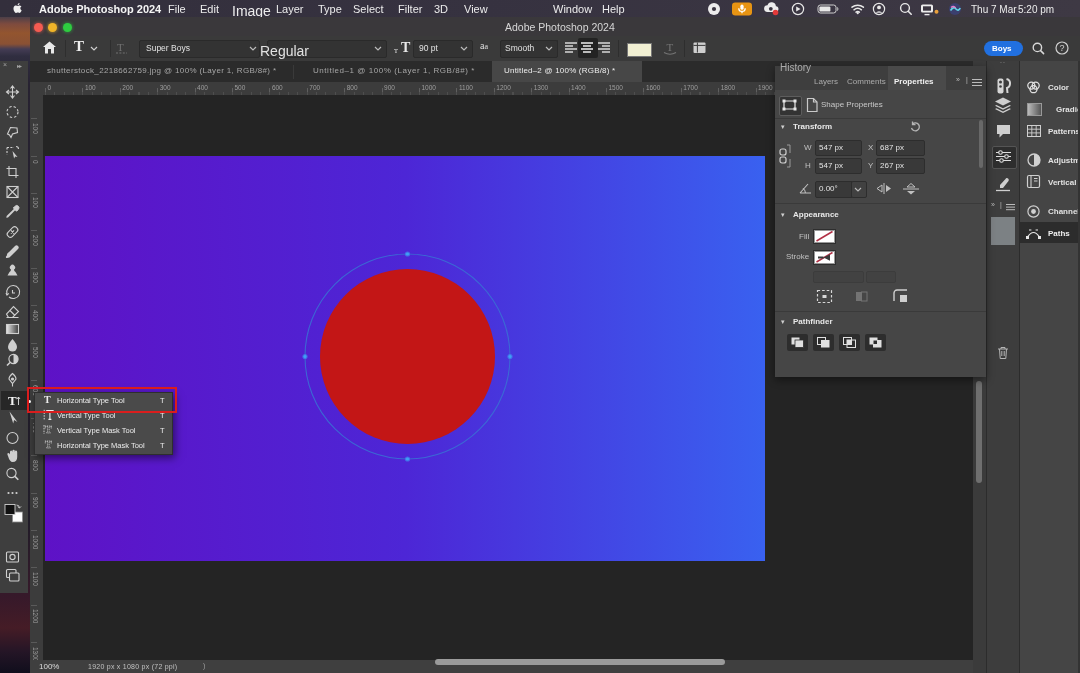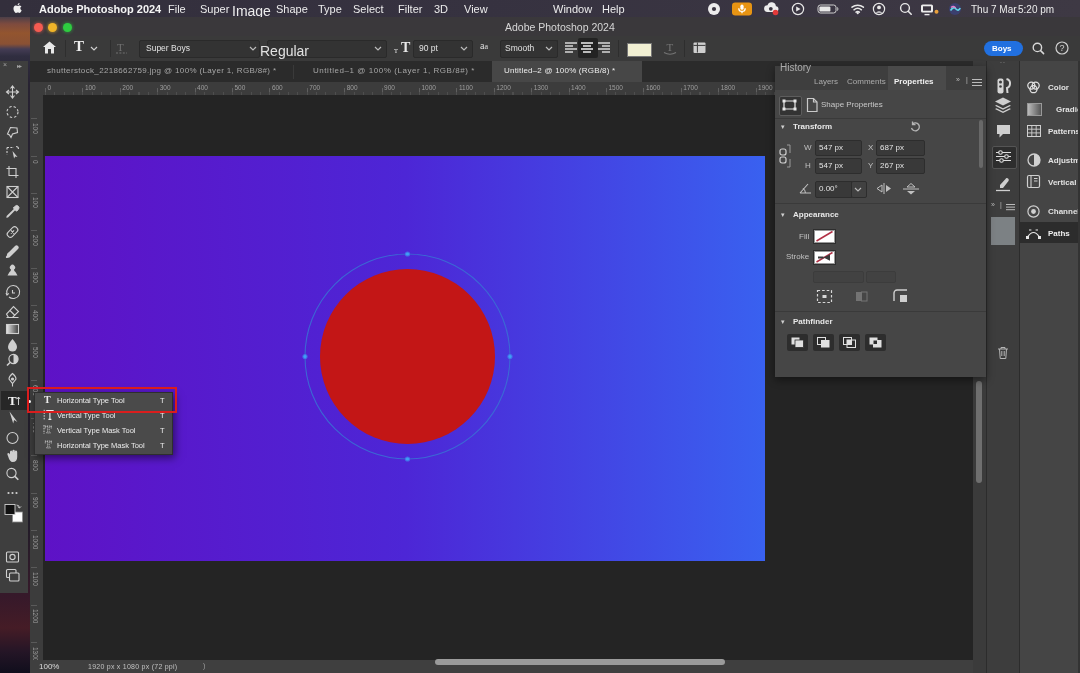--- a/index.html
+++ b/index.html
@@ -15,23 +15,23 @@
 
 <div class="abs" style="left:0;top:0;width:31px;height:673px;background:linear-gradient(180deg,#413644 0px,#4c3f48 17px,#7e4b3e 24px,#93552f 33px,#8a5134 44px,#443c54 49px,#302e40 56px,#272231 85px,#201c28 520px,#37192a 598px,#451c26 628px,#241526 652px,#100e1c 673px);"></div>
 
 <div class="abs" id="menubar" style="left:0;top:0;width:1080px;height:17px;background:linear-gradient(90deg,#332f3c 0%,#363240 45%,#3e3944 100%);"></div>
 
 <svg class="abs" style="left:13px;top:3px;" width="11" height="12" viewBox="0 0 11 12">
  <path fill="#f0f0f0" d="M7.6 1.9c-.5.6-1.3 1-1.9.95-.08-.7.25-1.45.65-1.9C6.8.4 7.6 0 8.2 0c.06.73-.25 1.43-.6 1.9zM8.3 3c-1.06-.06-1.96.6-2.46.6-.5 0-1.27-.57-2.1-.55C2.66 3.07 1.66 3.68 1.1 4.65c-1.1 1.9-.3 4.7.8 6.25.53.76 1.16 1.6 2 1.57.8-.03 1.1-.52 2.06-.52.96 0 1.23.52 2.07.5.86-.01 1.4-.77 1.93-1.53.6-.87.85-1.71.87-1.76-.02-.01-1.66-.64-1.68-2.54-.02-1.59 1.3-2.35 1.36-2.39C9.76 3.13 8.64 3.03 8.3 3z" transform="scale(0.8)"></path>
 </svg>
 <div class="txt" style="left:39px;top:3px;font-size:11px;font-weight:bold;color:#f4f4f4;">Adobe Photoshop 2024</div>
 <div class="txt" style="left:168px;top:3px;font-size:11px;color:#ececec;">File</div>
-<div class="txt" style="left:200px;top:3px;font-size:11px;color:#ececec;">Super</div>
+<div class="txt" style="left:200px;top:3px;font-size:11px;color:#ececec;">Edit</div>
 <div class="txt" style="left:232px;top:3px;font-size:14px;color:#ececec;">Image</div>
-<div class="txt" style="left:276px;top:3px;font-size:11px;color:#ececec;">Shape</div>
+<div class="txt" style="left:276px;top:3px;font-size:11px;color:#ececec;">Layer</div>
 <div class="txt" style="left:318px;top:3px;font-size:11px;color:#ececec;">Type</div>
 <div class="txt" style="left:353px;top:3px;font-size:11px;color:#ececec;">Select</div>
 <div class="txt" style="left:398px;top:3px;font-size:11px;color:#ececec;text-align:right;">Filter</div>
 <div class="txt" style="left:434px;top:3px;font-size:11px;color:#ececec;">3D</div>
 <div class="txt" style="left:464px;top:3px;font-size:11px;color:#ececec;">View</div>
 <div class="txt" style="left:500px;top:3px;font-size:11px;color:#ececec;margin-top:36px;">Plugins</div>
 <div class="txt" style="left:553px;top:3px;font-size:11px;color:#ececec;">Window</div>
 <div class="txt" style="left:602px;top:3px;font-size:11px;color:#ececec;">Help</div>
 
 <svg class="abs" style="left:707px;top:2px;" width="260" height="14" viewBox="0 0 260 14">

